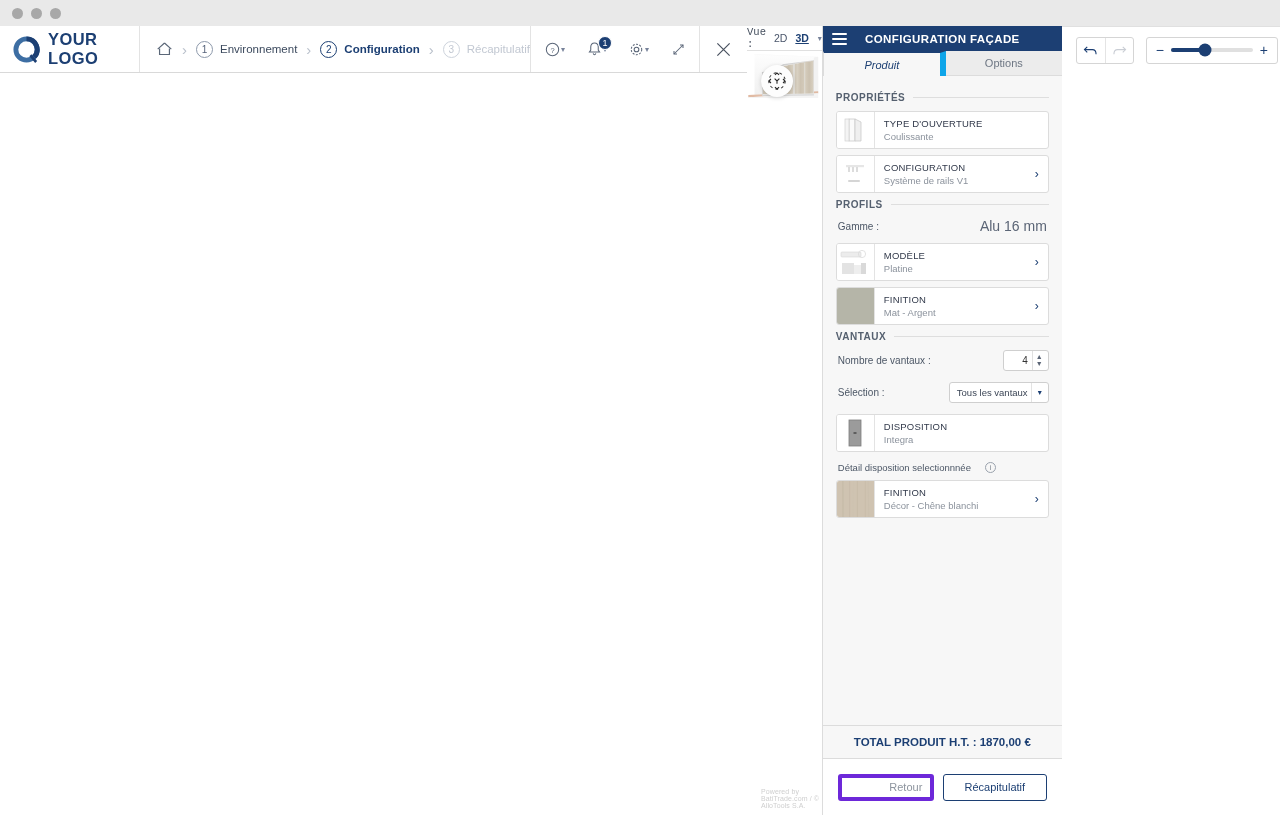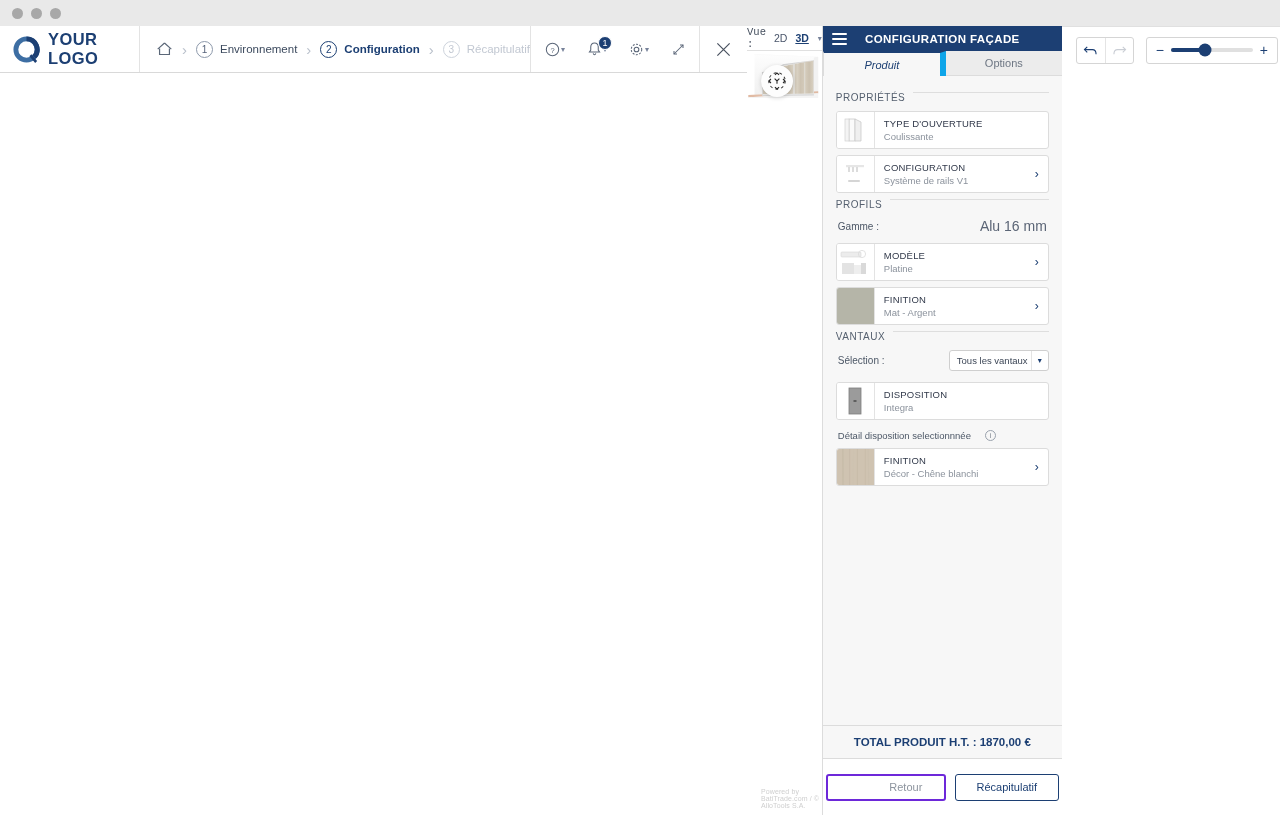--- a/index.html
+++ b/index.html
@@ -159,22 +159,23 @@
   }
   .tab.active {
     background: #f7f7f7; color: #1c3f73;
     border-top: 2px solid #1c3f73; border-bottom: none;
     border-left: 1px solid #dcdcdc; border-right: 6px solid #0ea5e9; font-style: italic;
   }
 
   .panel-scroll { flex: 1 1 auto; overflow: hidden; padding: 10px 13px 0 13px; }
 
   .sec-head {
-    display: flex; gap: 8px;
+    display: flex; align-items: center; gap: 8px;
     margin: 6px 0 8px 0;
+    font-weight: bold;
   }
   .sec-head .t { font-size: 10px; color: #55606f; letter-spacing: .5px; }
   .sec-head .ln { flex: 1; height: 1px; background: #dedede; }
 
   .card {
     display: flex; align-items: stretch;
     background: #fff; border: 1px solid #dcdcdc; border-radius: 3px;
     height: 38px; margin-bottom: 6px; cursor: pointer; overflow: hidden;
   }
   .card-thumb {
@@ -255,21 +256,21 @@
   }
   .panel-actions {
     flex: 0 0 56px; display: flex; align-items: center;
     justify-content: center; gap: 9px; background: #fff;
   }
   .btn {
     height: 27px; border-radius: 3px; font-size: 11px;
     display: flex; align-items: center; justify-content: center;
     cursor: pointer; background: #fff;
   }
-  .btn.secondary { width: 120px; border: 2px solid #6d28d9; color: #8d949e; padding-left: 40px; }
+  .btn.secondary { width: 96px; border: 4px solid #6d28d9; color: #8d949e; padding-left: 40px; }
   .btn.primary  { width: 104px; border: 1px solid #1c3f73; color: #1c3f73; }
 
   
   .bottombar {
     height: 47px; flex: 0 0 47px; background: #fff;
     border-top: 1px solid #e0e0e0;
     display: flex; align-items: center; padding-left: 14px; gap: 12px;
   }
   .grp {
     display: flex; align-items: center;
@@ -583,20 +584,30 @@
               <span class="card-s">Mat - Argent</span>
             </div>
             <div class="card-arrow">›</div>
           </div>
 
           <div class="sec-head">
             <span class="t">VANTAUX</span>
             <span class="ln"></span>
           </div>
 
+          <div class="row">
+            <span class="lab">Nombre de vantaux :</span>
+            <div class="stepper">
+              <input type="text" value="4" style="">
+              <div class="arrows">
+                <i>▲</i>
+                <i>▼</i>
+              </div>
+            </div>
+          </div>
 
           <div class="row">
             <span class="lab">Sélection :</span>
             <div class="selectbox">
               <span class="val">Tous les vantaux</span>
               <span class="chev">▾</span>
             </div>
           </div>
 
           <div class="card">

